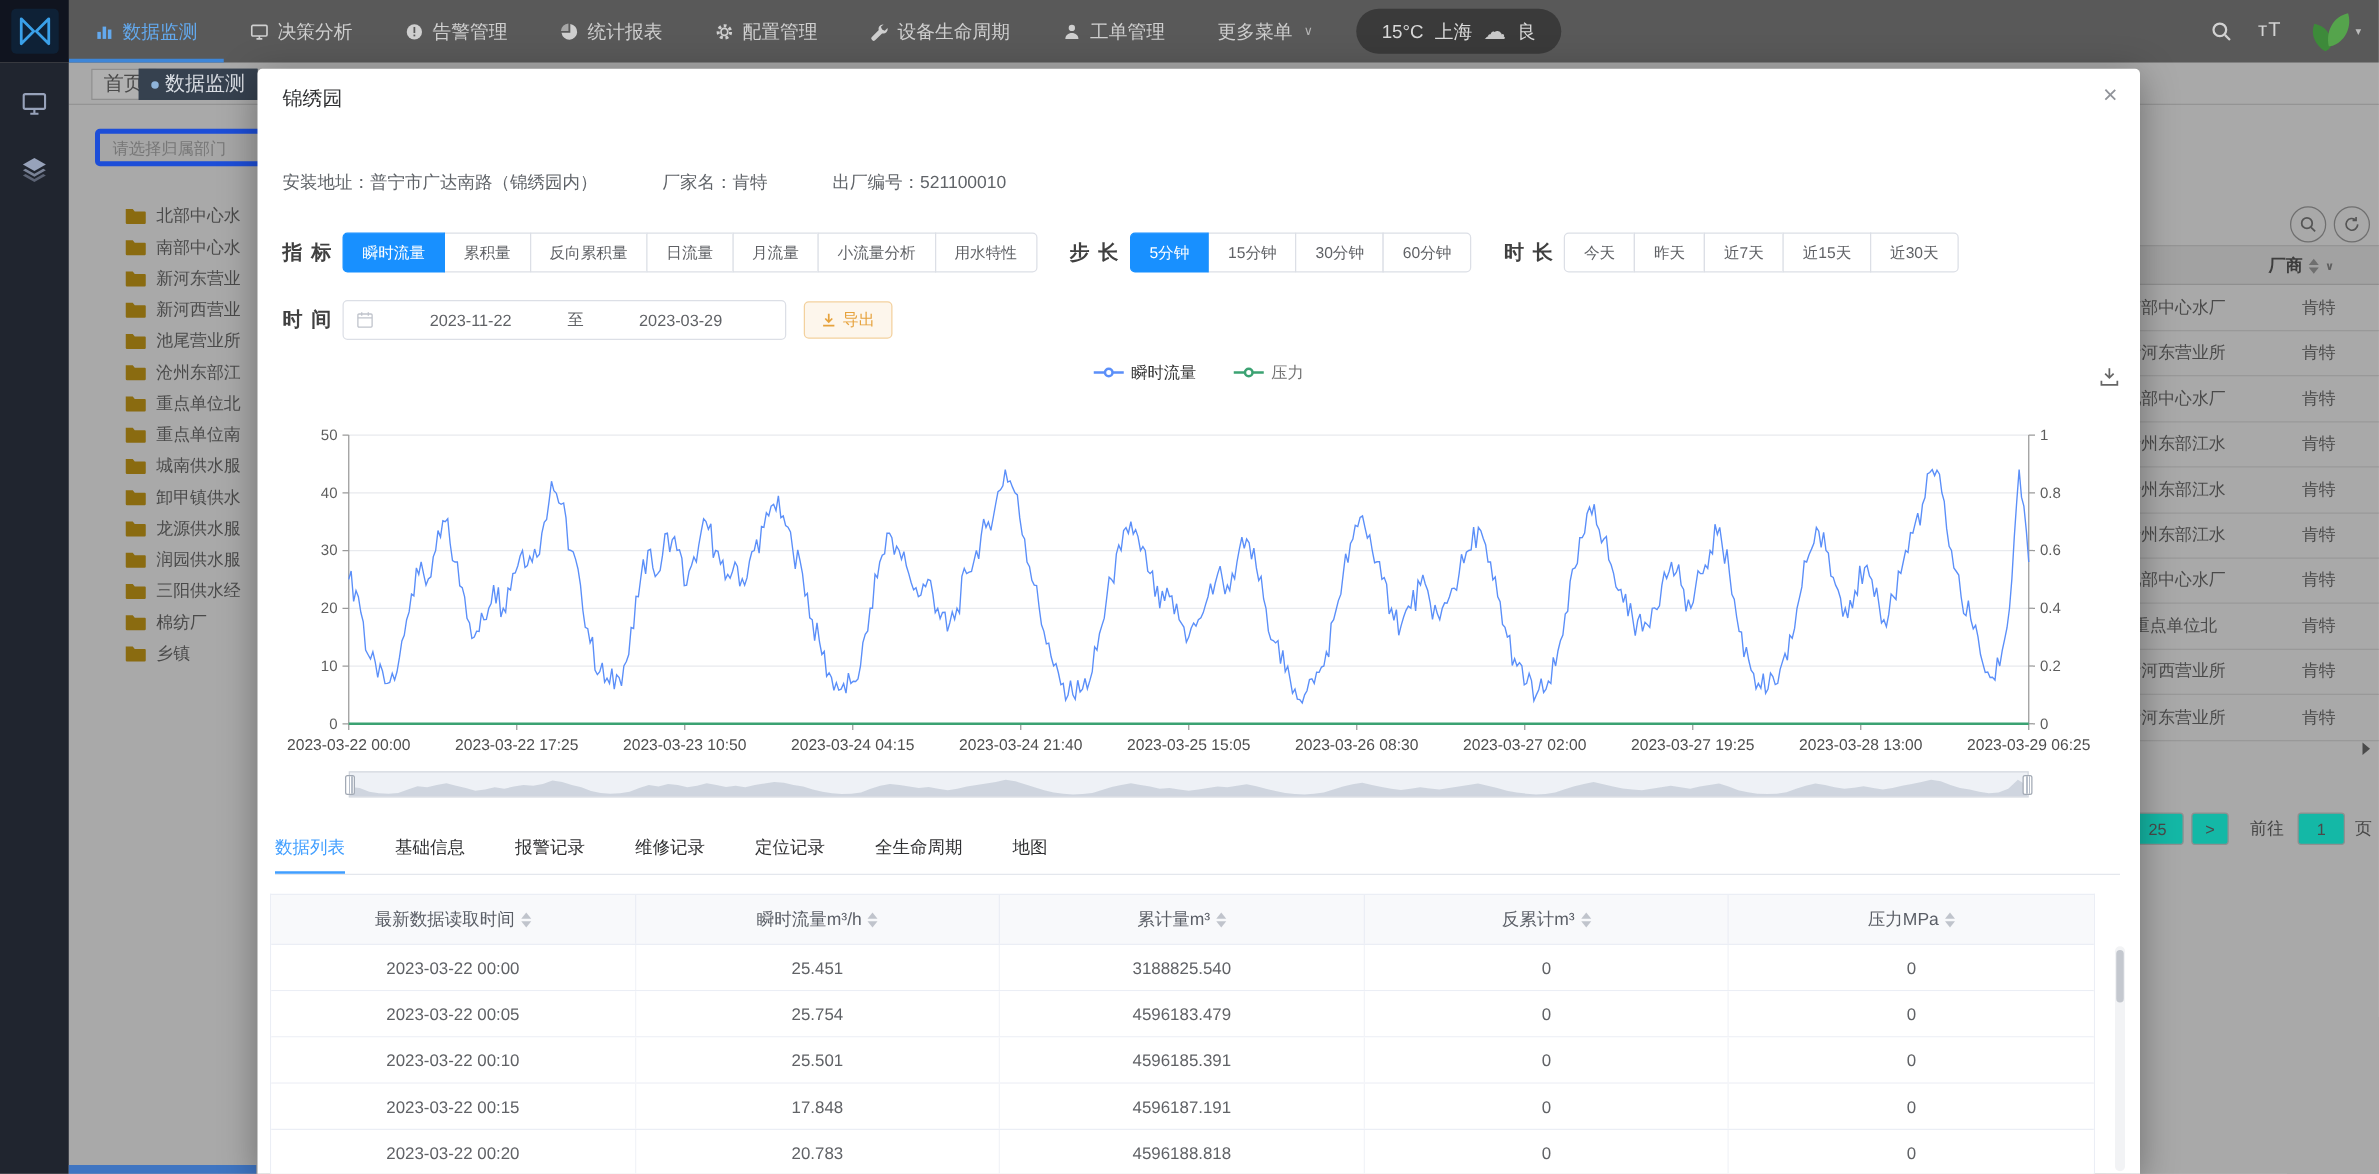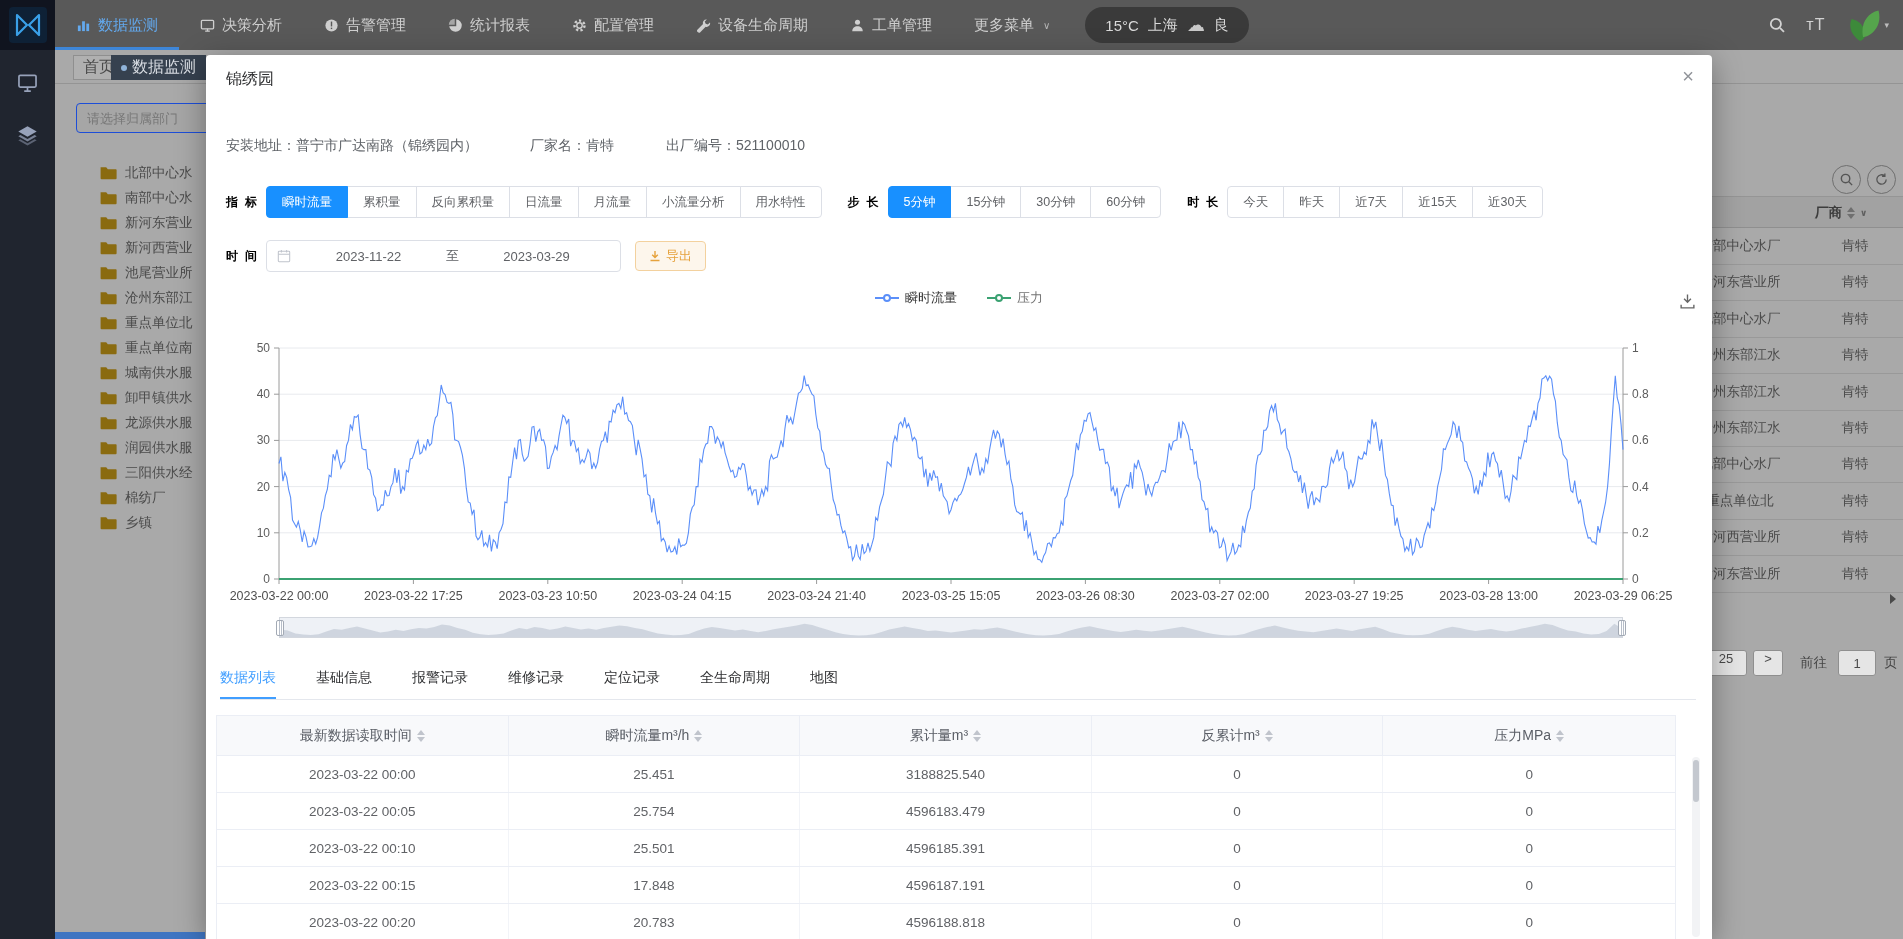--- a/index.html
+++ b/index.html
@@ -35,21 +35,21 @@
   .wstabs { position:absolute; left:55px; top:50px; width:1848px; height:34px;
     border-bottom:1px solid #949494; z-index:1; }
   .wstab { position:absolute; top:5px; height:25px; display:flex; align-items:center;
     gap:5px; padding:0 9px; font-size:16px; border:1px solid #8f8f8f;
     background:#b0b0b0; color:#4a4a4a; }
   .wstab.active { background:#36414f; color:#d9dde3; border-color:#36414f; }
   .wstab .dot { width:6px; height:6px; border-radius:50%; background:#8fb3d9; }
 
   
   .dept-input { position:absolute; left:76px; top:103px; width:250px; height:30px;
-    background:#a6a6a6; border:1px solid #1d4ed8; border-radius:4px; padding:0 10px;
+    background:#a6a6a6; border:4px solid #1d4ed8; border-radius:4px; padding:0 10px;
     font-size:13px; color:#777; font-family:inherit; z-index:1; }
   .dept-input::placeholder { color:#777; }
   .tree { position:absolute; left:100px; top:160px; width:360px; z-index:1; }
   .tree-item { height:25px; display:flex; align-items:center; gap:8px;
     font-size:13.5px; color:#4a4a4a; white-space:nowrap; cursor:pointer; }
   .tree-item .folder { color:#8a6b10; display:flex; }
 
   
   .bgt-head { position:absolute; top:196px; left:1600px; width:303px; height:32px;
     background:#a2a2a2; border-top:1px solid #959595; border-bottom:1px solid #8f8f8f; z-index:1; }
@@ -65,38 +65,38 @@
   .caret { display:inline-flex; flex-direction:column; gap:2px; margin-left:5px; }
   .caret i { width:0; height:0; border-left:4px solid transparent; border-right:4px solid transparent; }
   .caret .up { border-bottom:5px solid #c0c4cc; }
   .caret .down { border-top:5px solid #c0c4cc; }
   .caret.dim .up { border-bottom-color:#6f6f6f; }
   .caret.dim .down { border-top-color:#6f6f6f; }
   .filter-chip { font-size:9px; color:#5f5f5f; margin-left:5px; }
   .hscroll-arrow { position:absolute; left:1890px; top:594px; width:0; height:0;
     border-top:5px solid transparent; border-bottom:5px solid transparent;
     border-left:6px solid #4a4a4a; z-index:1; }
-  .pg-box { position:absolute; top:650px; height:26px; background:#e5e5e5;
-    border:1px solid #8f8f8f; border-radius:3px; display:flex; 
+  .pg-box { position:absolute; top:650px; height:26px; background:#14b8a6;
+    border:1px solid #8f8f8f; border-radius:3px; display:flex; align-items:center;
     justify-content:center; font-size:13px; color:#4a4a4a; z-index:1; }
   .pg-text { position:absolute; top:654px; font-size:13.5px; color:#464646; z-index:1; }
   .blue-strip { position:absolute; left:55px; top:932px; width:150px; height:7px;
     background:#3f75c2; z-index:2; }
 
   
   .modal { position:absolute; left:206px; top:55px; width:1506px; height:884px;
     background:#fff; border-radius:4px 4px 0 0; box-shadow:0 6px 30px rgba(0,0,0,.35);
     z-index:10; overflow:hidden; }
   .m-title { position:absolute; left:20px; top:14px; font-size:16px; color:#303133; }
   .m-close { position:absolute; right:18px; top:10px; font-size:20px; color:#909399; cursor:pointer; }
   .m-info { position:absolute; left:20px; top:82px; display:flex; font-size:14px; color:#5f6368; }
   .m-info .grp { margin-right:52px; white-space:nowrap; }
 
   .ctl-row { position:absolute; left:20px; display:flex; align-items:center; }
-  .ctl-label { font-size:12px; color:#000000; font-weight:bold; letter-spacing:7px;
+  .ctl-label { font-size:16px; color:#404040; font-weight:bold; letter-spacing:7px;
     margin-right:2px; white-space:nowrap; }
   .btn-group { display:flex; }
   .gbtn { height:32px; padding:0 15px; font-size:12.5px; color:#606266; background:#fff;
     border:1px solid #dcdfe6; cursor:pointer; margin-left:-1px; white-space:nowrap;
     font-family:inherit; }
   .btn-group .gbtn:first-child { border-radius:4px 0 0 4px; margin-left:0; }
   .btn-group .gbtn:last-child { border-radius:0 4px 4px 0; }
   .gbtn.active { background:#1890ff; border-color:#1890ff; color:#fff; position:relative; z-index:1; }
 
   .date-range { width:355px; height:32px; border:1px solid #dcdfe6; border-radius:4px;

